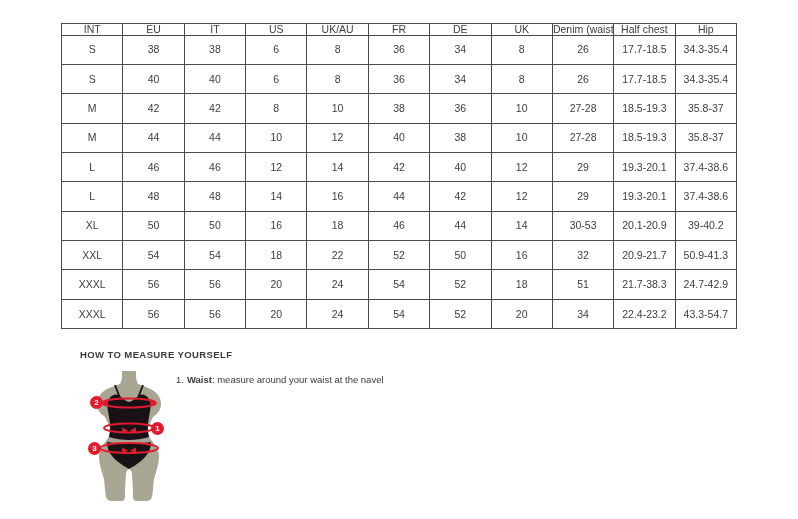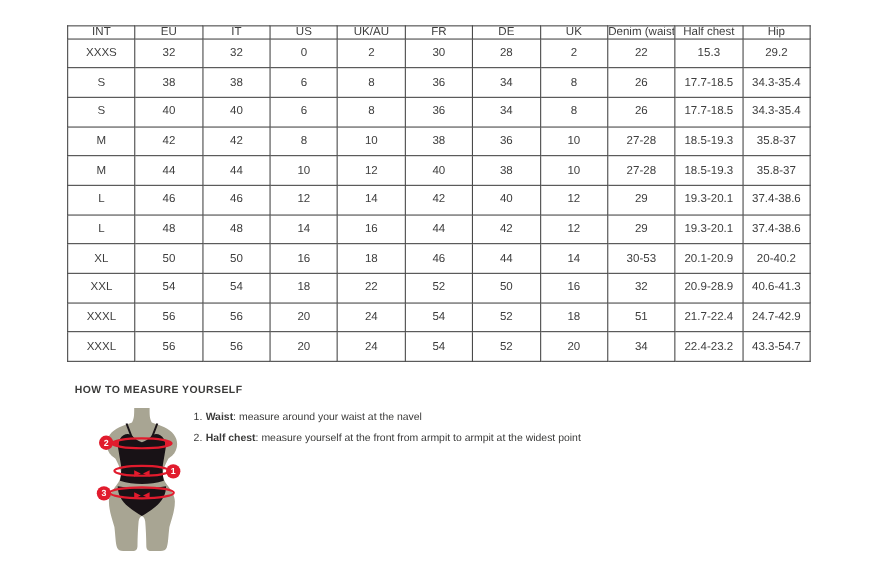--- a/index.html
+++ b/index.html
@@ -13,21 +13,21 @@
     border-collapse:collapse;table-layout:fixed;
   }
   .size-table th,.size-table td{
     border:1px solid #4a4a4a;
     font-size:10.5px;font-weight:400;color:#3d3d3d;
     text-align:center;vertical-align:middle;padding:0;line-height:1;
     white-space:nowrap;overflow:hidden;
   }
   
   .measure-heading{
-    position:absolute;left:68px;top:349px;
+    position:absolute;left:80px;top:349px;
     font-size:9.5px;font-weight:700;letter-spacing:0.4px;color:#3a3a39;
   }
   .instructions{
     position:absolute;left:176px;top:370px;width:560px;
     font-size:9.5px;color:#3a3a39;
   }
   .measure-item{height:19px;line-height:19px;white-space:nowrap;}
   .measure-item .num{margin-right:3px;}
   .measure-item .b{font-weight:700;}
   
@@ -57,33 +57,20 @@
           <th>FR</th>
           <th>DE</th>
           <th>UK</th>
           <th>Denim (waist)</th>
           <th>Half chest</th>
           <th>Hip</th>
         </tr>
     </thead>
     <tbody id="size-table-body">
         <tr>
-          <td>XXXS</td>
-          <td>32</td>
-          <td>32</td>
-          <td>0</td>
-          <td>2</td>
-          <td>30</td>
-          <td>28</td>
-          <td>2</td>
-          <td>22</td>
-          <td>15.3</td>
-          <td>29.2</td>
-        </tr>
-        <tr>
           <td>S</td>
           <td>38</td>
           <td>38</td>
           <td>6</td>
           <td>8</td>
           <td>36</td>
           <td>34</td>
           <td>8</td>
           <td>26</td>
           <td>17.7-18.5</td>
@@ -158,46 +145,46 @@
           <td>XL</td>
           <td>50</td>
           <td>50</td>
           <td>16</td>
           <td>18</td>
           <td>46</td>
           <td>44</td>
           <td>14</td>
           <td>30-53</td>
           <td>20.1-20.9</td>
-          <td>20-40.2</td>
+          <td>39-40.2</td>
         </tr>
         <tr>
           <td>XXL</td>
           <td>54</td>
           <td>54</td>
           <td>18</td>
           <td>22</td>
           <td>52</td>
           <td>50</td>
           <td>16</td>
           <td>32</td>
-          <td>20.9-28.9</td>
-          <td>40.6-41.3</td>
+          <td>20.9-21.7</td>
+          <td>50.9-41.3</td>
         </tr>
         <tr>
           <td>XXXL</td>
           <td>56</td>
           <td>56</td>
           <td>20</td>
           <td>24</td>
           <td>54</td>
           <td>52</td>
           <td>18</td>
           <td>51</td>
-          <td>21.7-22.4</td>
+          <td>21.7-38.3</td>
           <td>24.7-42.9</td>
         </tr>
         <tr>
           <td>XXXL</td>
           <td>56</td>
           <td>56</td>
           <td>20</td>
           <td>24</td>
           <td>54</td>
           <td>52</td>
@@ -282,18 +269,15 @@
   </div>
 
   <div class="badge badge-2">2</div>
   <div class="badge badge-1">1</div>
   <div class="badge badge-3">3</div>
 
   <div class="instructions">
     <div class="measure-item">
       <span class="num">1.</span><span class="b">Waist</span><span>: measure around your waist at the navel</span>
     </div>
-    <div class="measure-item">
-      <span class="num">2.</span><span class="b">Half chest</span><span>: measure yourself at the front from armpit to armpit at the widest point</span>
-    </div>
   </div>
 
 </div>
 
 </body></html>

